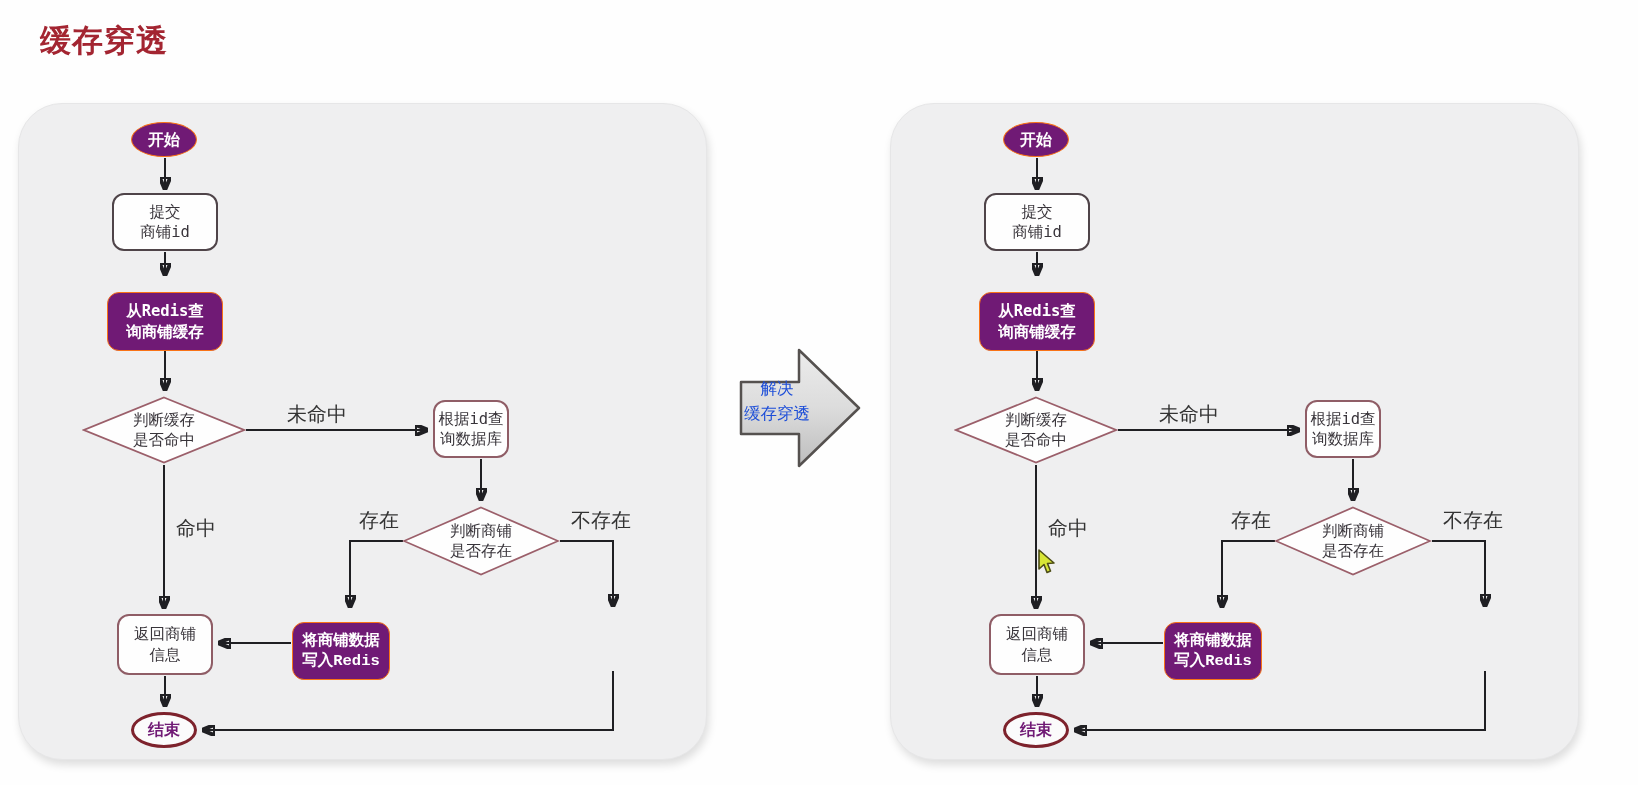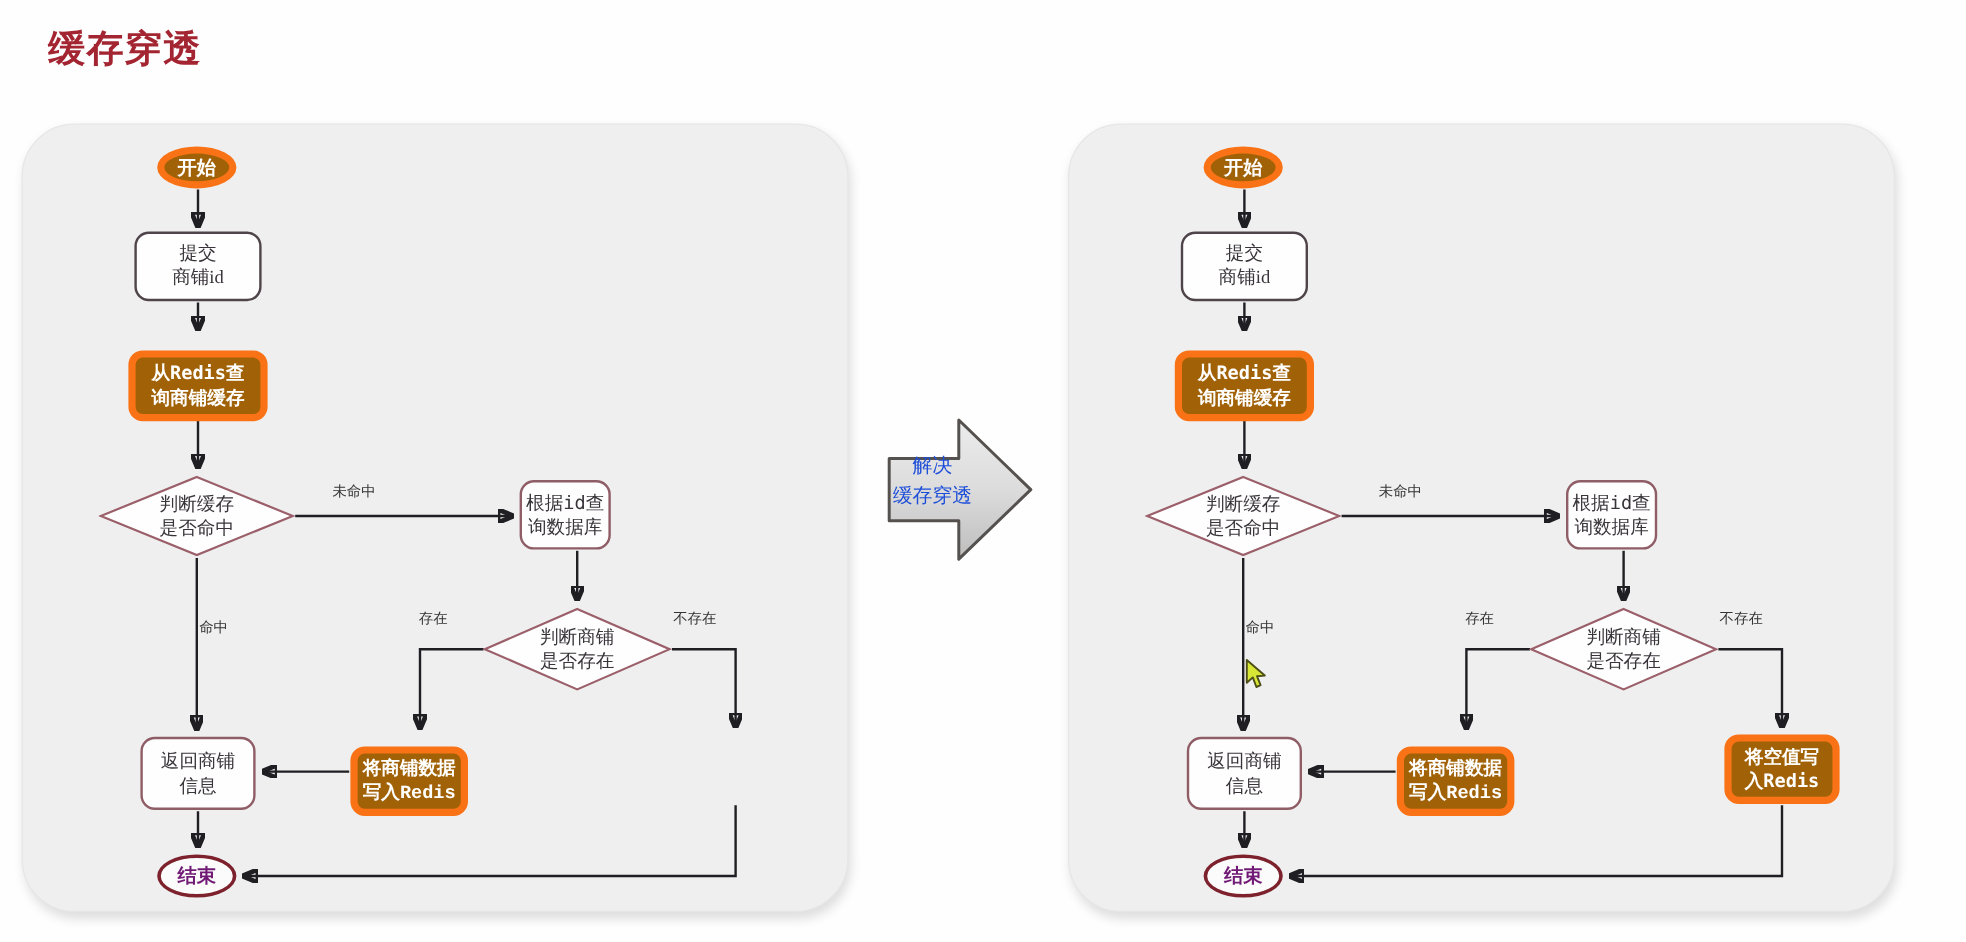--- a/index.html
+++ b/index.html
@@ -22,41 +22,41 @@
   #panel-1{left:890px}
   .edges{position:absolute;left:0;top:0;}
   .edges path{fill:none;stroke:#1f1f23;stroke-width:2;}
   .node{
     position:absolute;display:flex;align-items:center;justify-content:center;
     text-align:center;white-space:pre-line;box-sizing:border-box;
     font-family:"DejaVu Sans Mono","Liberation Sans",sans-serif;
     font-size:15.5px;line-height:1.32;color:#38343a;
   }
   .ellipse{border-radius:50%;}
-  .red{background:#a16207;border:6px solid #f97316;color:#fff;font-weight:600;}
+  .red{background:#701a75;border:1px solid #f97316;color:#fff;font-weight:600;}
   .rect{background:#fefefe;border:2px solid #8f5d66;border-radius:12px;}
   .rect.dark{border-color:#4f4449;}
   .end-node{background:#fbfbfb;border:3px solid #7d222c;color:#701a75;font-weight:700;}
   .diamond{background:transparent;}
   .diamond svg{position:absolute;left:0;top:0;width:100%;height:100%;}
   .diamond svg polygon{fill:#fefefe;stroke:#9b5f6a;stroke-width:1.8;}
   .diamond .dtext{position:relative;z-index:1;}
   
   .n-start{left:112px;top:18px;width:66px;height:35px;font-size:16px;}
-  .n-submit{left:93px;top:89px;width:106px;height:58px;font-family:Liberation Serif, serif;}
+  .n-submit{left:93px;top:89px;width:106px;height:58px;}
   .n-query-cache{left:88px;top:188px;width:116px;height:59px;border-radius:12px;}
   .n-check-hit{left:63px;top:292px;width:164px;height:68px;}
   .n-query-db{left:414px;top:296px;width:76px;height:58px;}
   .n-check-exist{left:383px;top:402px;width:158px;height:70px;}
   .n-return-shop{left:98px;top:510px;width:96px;height:61px;}
   .n-write-cache{left:273px;top:518px;width:98px;height:58px;border-radius:12px;font-family:Liberation Mono, monospace;}
   .n-miss-result{left:546px;top:508px;width:96px;height:58px;border-radius:12px;}
   .n-end{left:112px;top:608px;width:66px;height:36px;font-size:16px;}
   .elabel{
-    position:absolute;text-align:left;font-size:12px;color:#333;
+    position:absolute;text-align:center;font-size:20px;color:#333;
     font-family:"Liberation Sans",sans-serif;
   }
   .n-lbl-miss{left:258px;top:297px;width:80px;}
   .n-lbl-hit{left:147px;top:411px;width:60px;}
   .n-lbl-exist{left:330px;top:403px;width:60px;}
   .n-lbl-notexist{left:542px;top:403px;width:80px;}
   .transition{position:absolute;left:725px;top:340px;width:140px;height:136px;}
   .transition-label{
     position:absolute;left:0;top:36px;width:104px;text-align:center;
     font-size:16.5px;color:#1d4ed8;white-space:pre-line;line-height:1.5;font-weight:500;
@@ -174,22 +174,20 @@
     <svg viewBox="0 0 158 70" preserveAspectRatio="none">
         <polygon points="79,1.5 156,35 79,68.5 2,35"></polygon>
       </svg>
     <span class="dtext">判断商铺
 是否存在</span>
   </div>
   <div class="node rect n-return-shop">返回商铺
 信息</div>
   <div class="node red n-write-cache">将商铺数据
 写入Redis</div>
-  <div class="node red n-miss-result">将空值写
-入Redis</div>
   <div class="node ellipse end-node n-end">结束</div>
 
   <div class="elabel n-lbl-miss">未命中</div>
   <div class="elabel n-lbl-hit">命中</div>
   <div class="elabel n-lbl-exist">存在</div>
   <div class="elabel n-lbl-notexist">不存在</div>
 </section>
 
 <svg class="cursor" width="22" height="28" viewBox="0 0 22 28">
   <polygon points="3,1 3,20 8,15.5 11,23.5 14.5,22 11.5,14.5 18,14" fill="#d8e636" stroke="#4e4e18" stroke-width="1.6" stroke-linejoin="round"></polygon>

